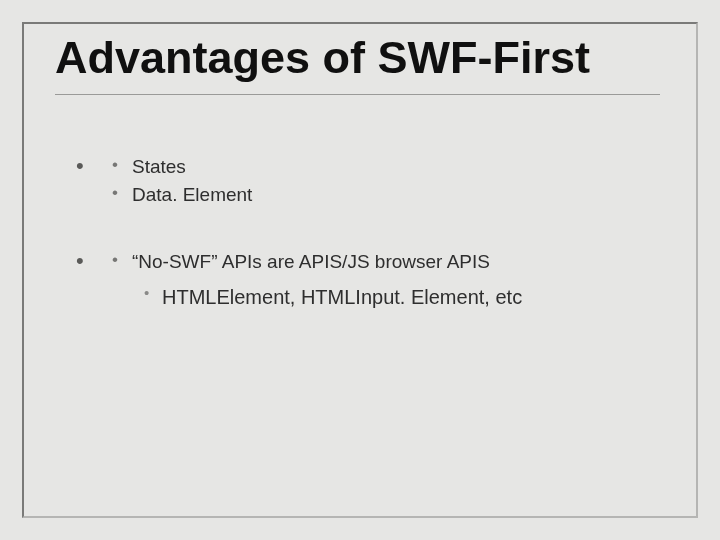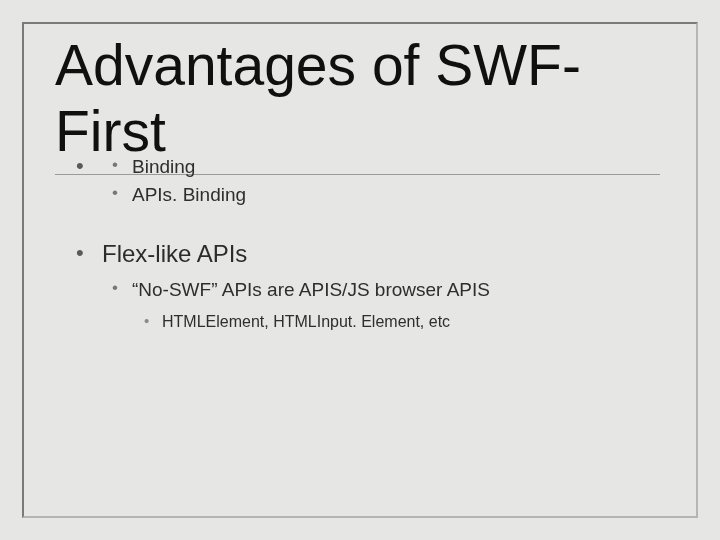--- a/index.html
+++ b/index.html
@@ -23,22 +23,22 @@
     background: transparent;
     box-sizing: border-box;
   }
   .title-wrap {
     position: absolute;
     left: 55px; top: 32px;
     width: 610px;
   }
   h1.slide-title {
     margin: 0;
-    font-size: 57px;
-    font-weight: 400;
+    font-size: 45px;
+    font-weight: 700;
     letter-spacing: 0px;
     color: #101010;
   }
   .rule {
     margin-top: 10px;
     height: 0;
     border-top: 1px solid #9a9a98;
     width: 605px;
   }
   .content {
@@ -86,21 +86,21 @@
   }
 
   .lvl3 {
     margin-top: 6px;
     margin-bottom: 4px;
   }
   .lvl3 > li {
     position: relative;
     padding-left: 24px;
     margin-left: 6px;
-    font-size: 16px;
+    font-size: 20px;
     line-height: 1.5;
     color: #2e2e2e;
   }
   .lvl3 > li::before {
     content: "•";
     position: absolute;
     left: 6px; top: 0;
     font-size: 15px;
     color: #8a8a88;
   }
@@ -115,34 +115,33 @@
 <div class="title-wrap">
   <h1 class="slide-title">Advantages of SWF-First</h1>
   <div class="rule"></div>
 </div>
 
 <div class="content">
   <ul class="lvl1">
     <li>
       <ul class="lvl2">
         <li>
-          <span>Binding</span>
+          <span>States</span>
         </li>
         <li>
-          <span>APIs. Binding</span>
+          <span>Data. Element</span>
         </li>
       </ul>
     </li>
   </ul>
 
   <div class="gap"></div>
 
   <ul class="lvl1">
     <li>
-      <span>Flex-like APIs</span>
       <ul class="lvl2">
         <li>
           <span>“No-SWF” APIs are APIS/JS browser APIS</span>
           <ul class="lvl3">
             <li>
               <span>HTMLElement, HTMLInput. Element, etc</span>
             </li>
           </ul>
         </li>
       </ul>

